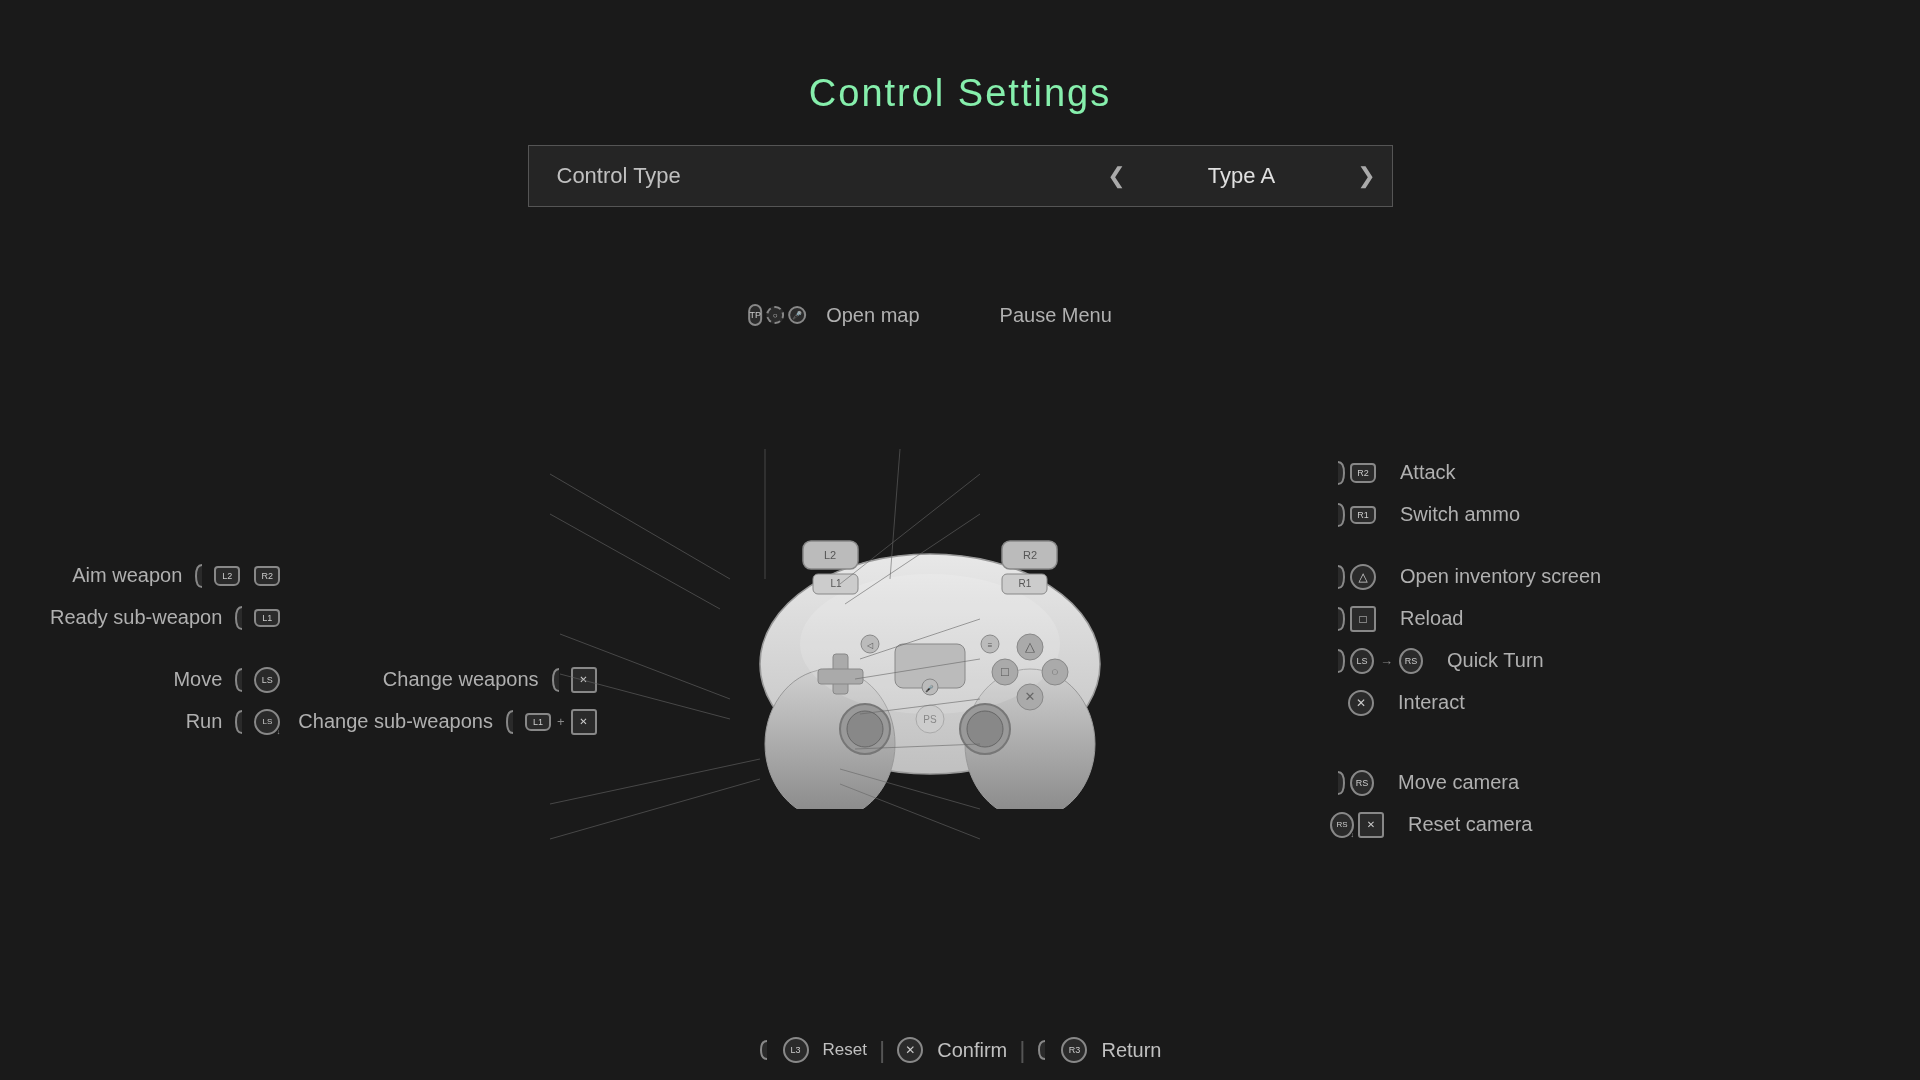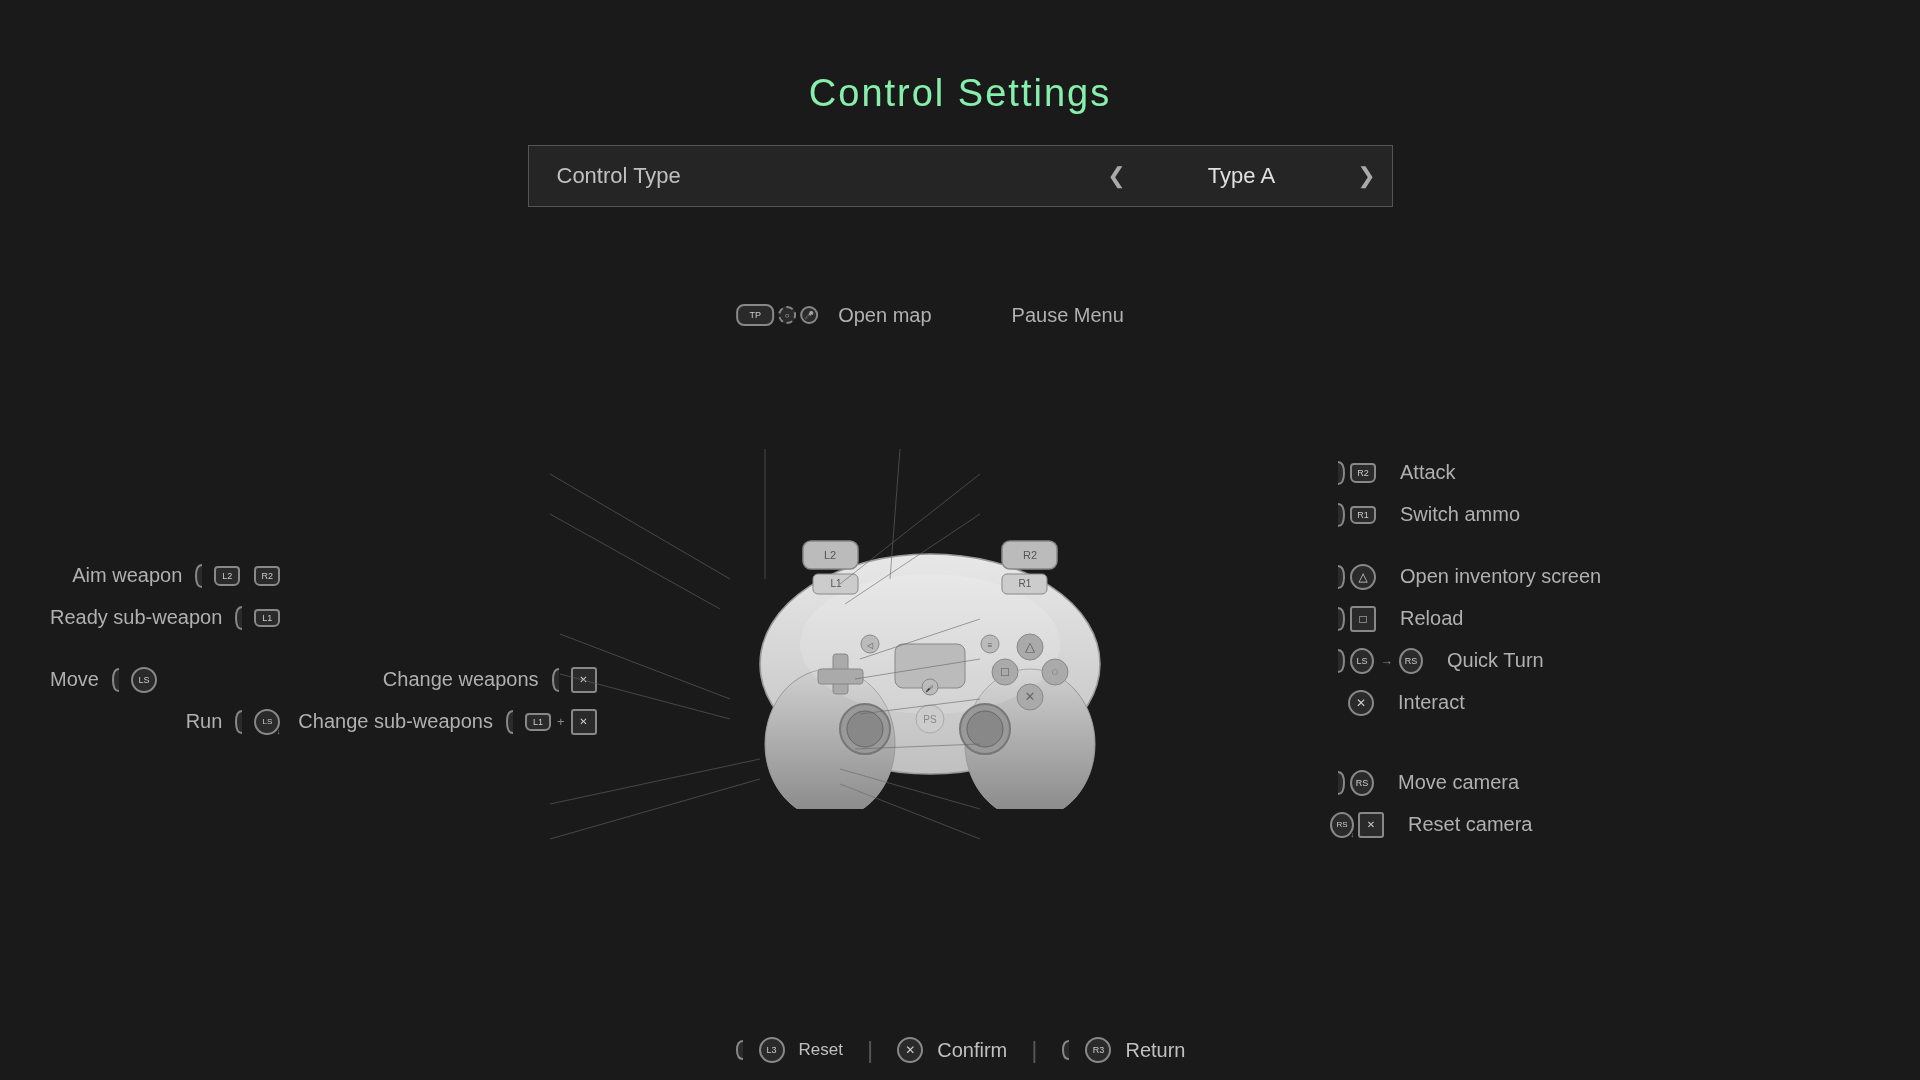--- a/index.html
+++ b/index.html
@@ -141,21 +141,21 @@
       padding-bottom: 16px;
       gap: 10px;
     }
     .footer-hint {
       font-size: 20px;
       color: #909090;
     }
     .footer-buttons {
       display: flex;
       align-items: center;
-      gap: 24px;
+      gap: 12px;
       font-size: 20px;
       color: #c0c0c0;
       margin-top: 35px;
     }
     .footer-btn {
       display: flex;
       align-items: center;
       gap: 8px;
     }
     .footer-divider {
@@ -237,21 +237,21 @@
           <div class="mapping-icons">
             <span class="half-circle">
               <svg width="16" height="26" viewBox="0 0 16 26">
                   <path d="M8 2 Q2 2 2 13 Q2 24 8 24" stroke="#888" stroke-width="2" fill="rgba(50,50,50,0.7)"></path>
                 </svg>
             </span>
             <span class="trigger-icon" style="font-size:9px; height:18px;">L1</span>
           </div>
         </div>
 
-        <div class="mapping-row" style="justify-content:flex-start; margin-top:20px;">
+        <div class="mapping-row" style="justify-content:flex-end; margin-top:20px;">
           <span class="mapping-label">Move</span>
           <div class="mapping-icons">
             <span class="half-circle">
               <svg width="16" height="26" viewBox="0 0 16 26">
                   <path d="M8 2 Q2 2 2 13 Q2 24 8 24" stroke="#888" stroke-width="2" fill="rgba(50,50,50,0.7)"></path>
                 </svg>
             </span>
             <span class="ps-circle" style="font-size:9px;">LS</span>
           </div>
         </div>
@@ -335,21 +335,21 @@
         <line x1="780" y1="415" x2="655" y2="420" stroke="#666" stroke-width="1" opacity="0.6"></line>
 
         <line x1="780" y1="480" x2="640" y2="440" stroke="#666" stroke-width="1" opacity="0.6"></line>
 
         <line x1="780" y1="510" x2="640" y2="455" stroke="#666" stroke-width="1" opacity="0.6"></line>
       </svg>
 
       <div style="position:absolute; top: -185px; left: 50%; transform: translateX(-50%); display:flex; gap: 80px; align-items:center;">
         <div class="mapping-row">
           <div class="mapping-icons">
-            <span class="ps-square-icon" style="width:38px; height:22px; border-radius:8px; font-size:9px;">TP</span>
+            <span class="ps-square-icon" style="width:14px; height:22px; border-radius:8px; font-size:9px;">TP</span>
             <span class="ps-circle" style="width:18px;height:18px;font-size:8px;border-style:dashed;">○</span>
             <span class="ps-circle" style="width:18px;height:18px;font-size:8px;">🎤</span>
           </div>
           <span class="mapping-label" style="margin-left:8px;">Open map</span>
         </div>
         <div class="mapping-row">
           <span class="mapping-label">Pause Menu</span>
         </div>
       </div>
 

